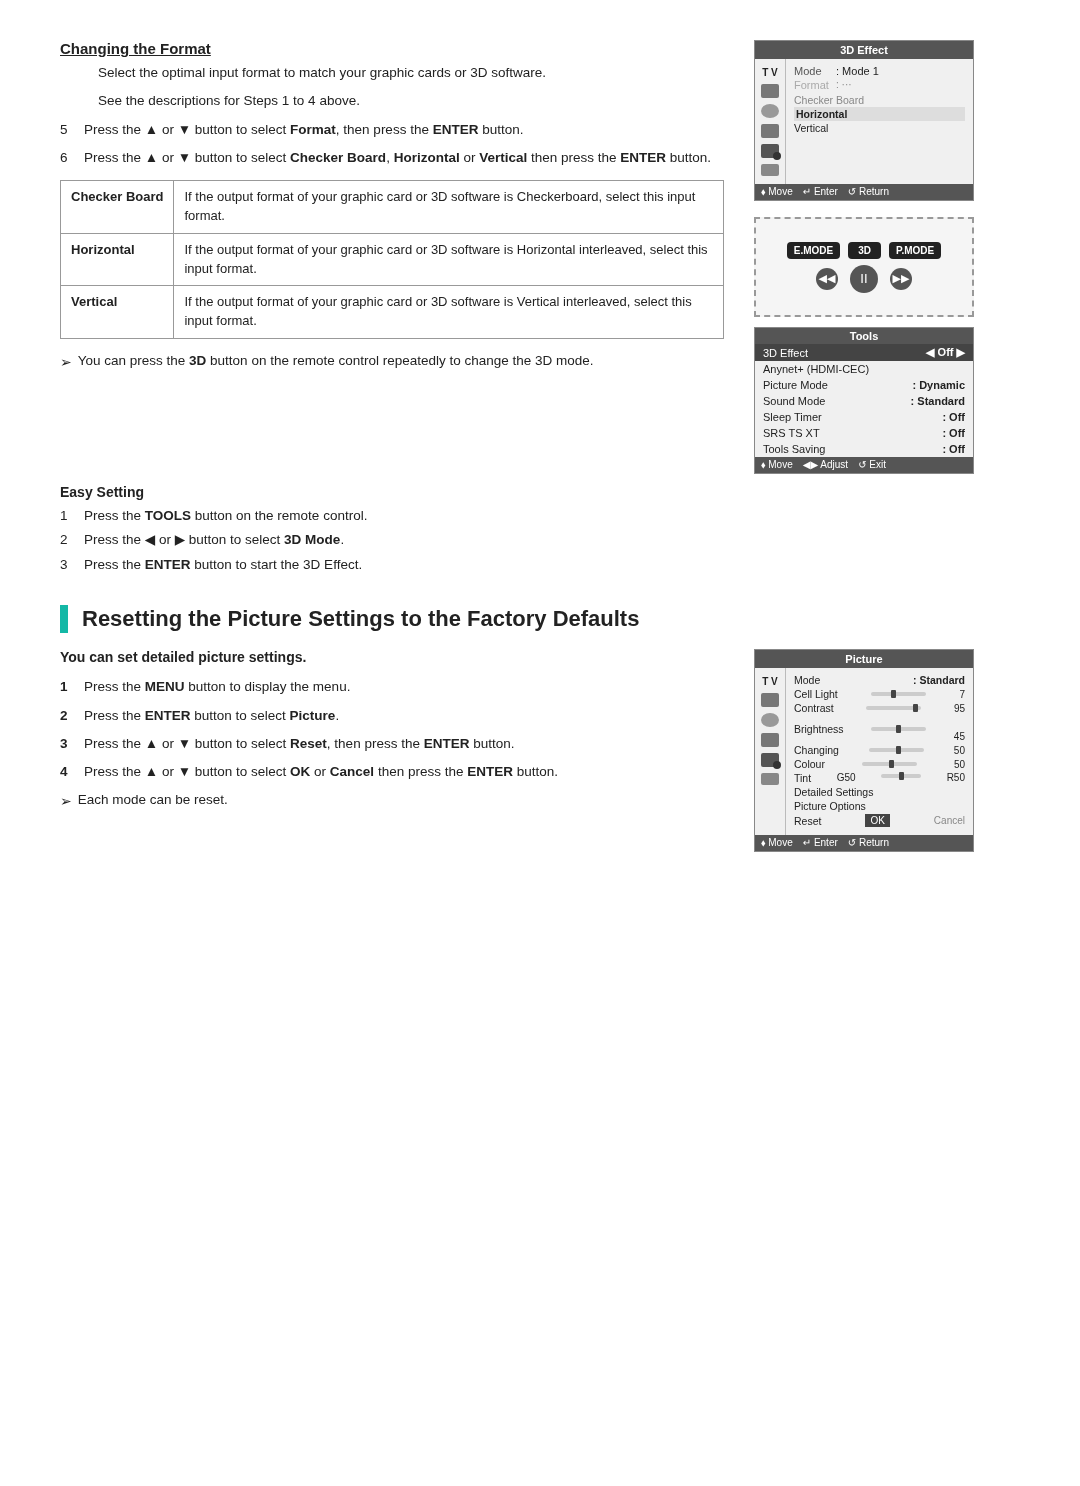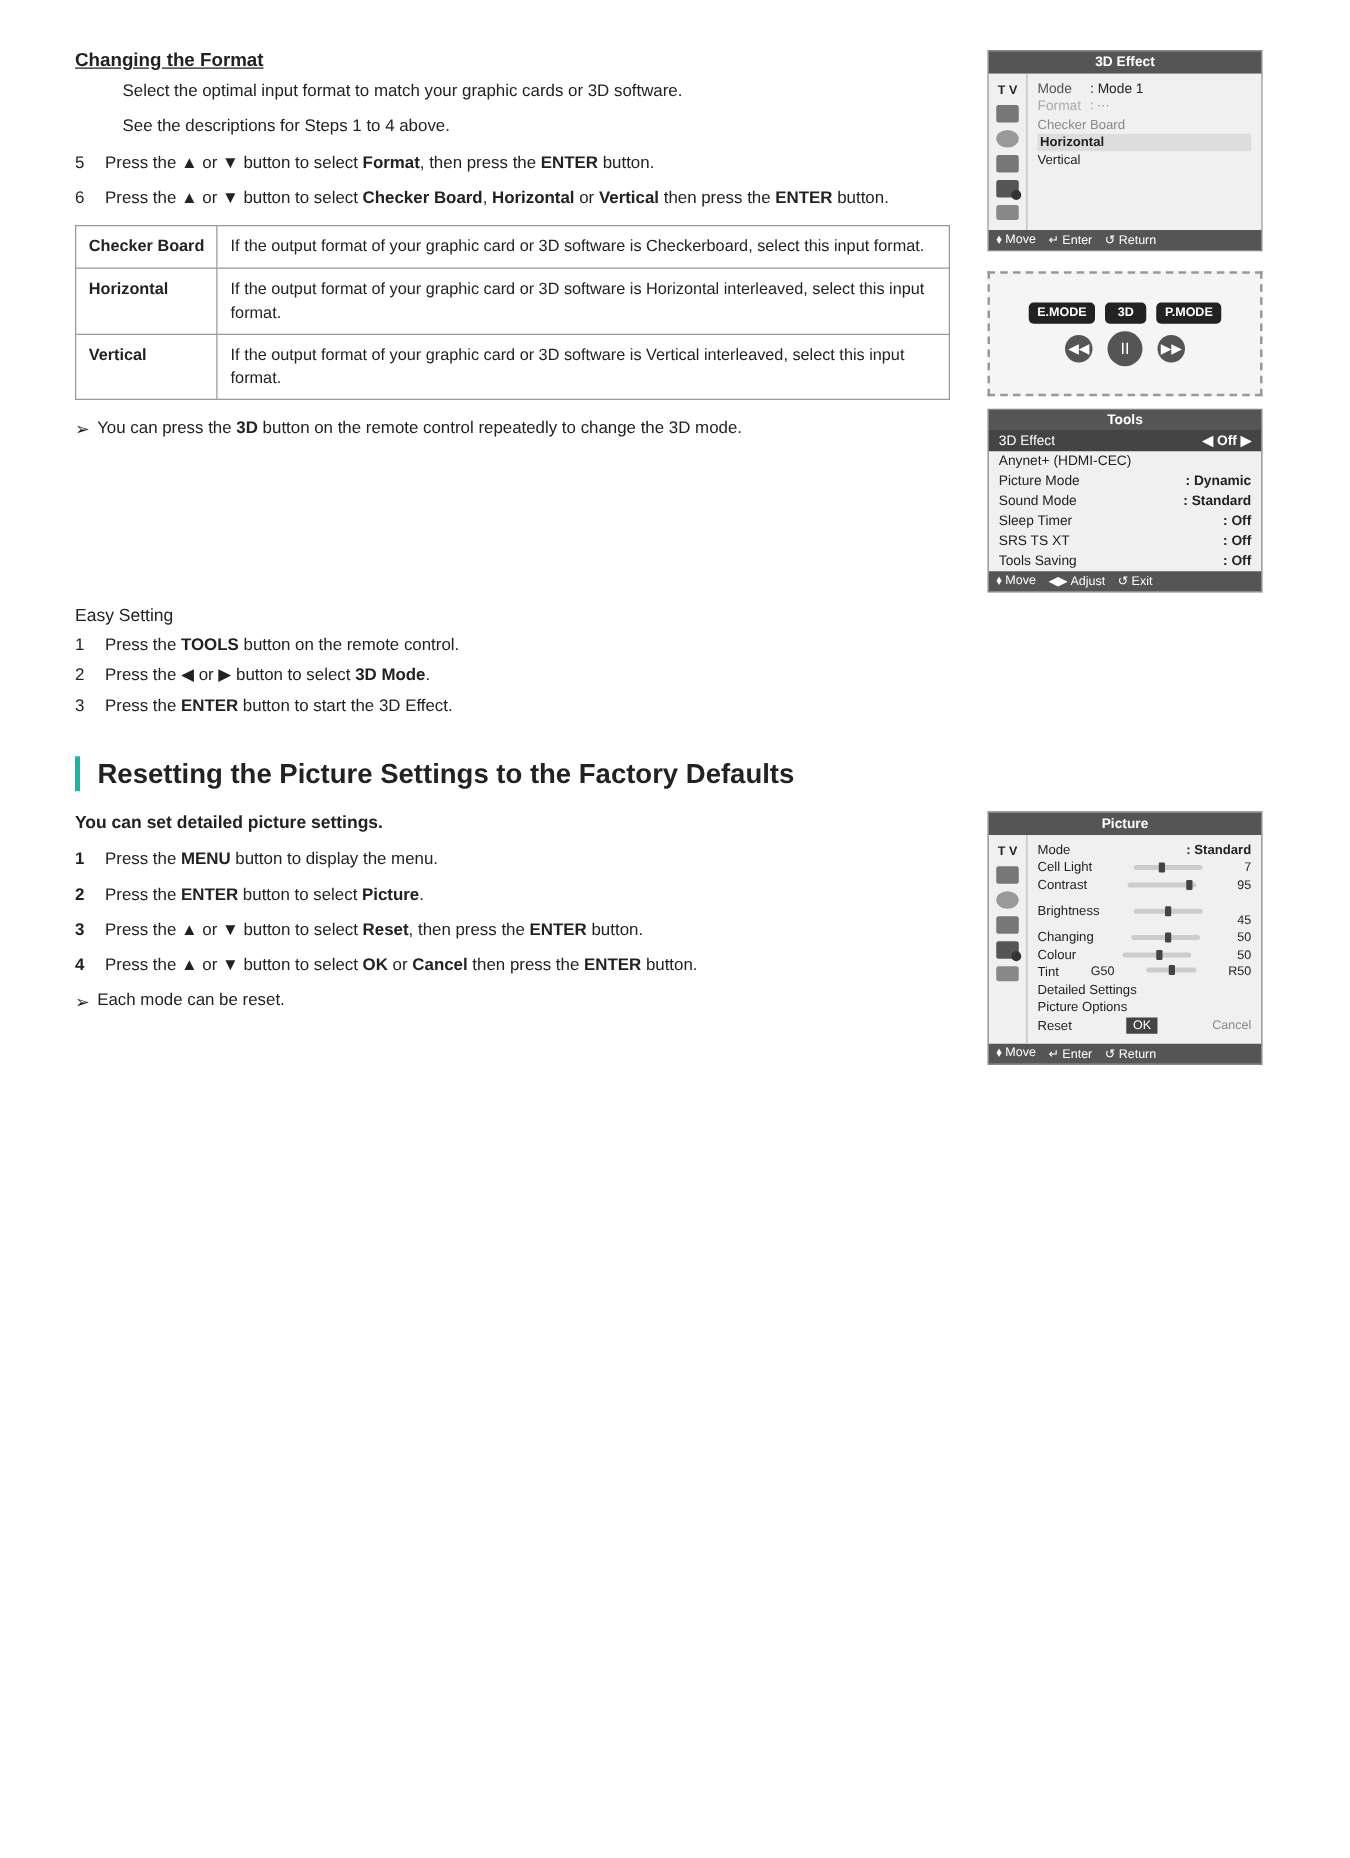--- a/index.html
+++ b/index.html
@@ -8,21 +8,21 @@
       font-family: Arial, sans-serif;
       font-size: 14px;
       color: #222;
       width: 1080px;
       min-height: 1486px;
     }
     .page {
       width: 1080px;
       min-height: 1486px;
       background: #fff;
-      padding: 40px 60px 40px 60px;
+      padding: 40px 96px 40px 60px;
       position: relative;
     }
 
     
     .section-top {
       display: flex;
       flex-direction: row;
       gap: 30px;
       margin-bottom: 10px;
     }
@@ -266,39 +266,39 @@
     .tip-arrow {
       font-size: 14px;
       margin-top: 1px;
     }
 
     
     .easy-section {
       margin-top: 10px;
     }
     .easy-heading {
-      font-weight: normal;
+      font-weight: bold;
       font-size: 14px;
       margin-bottom: 6px;
     }
     .easy-list {
       list-style: none;
       padding: 0;
     }
     .easy-list li {
       display: flex;
       gap: 10px;
       font-size: 13.5px;
       line-height: 1.5;
       margin-bottom: 4px;
     }
 
     
     .big-section {
-      border-left: 4px solid #14b8a6;
+      border-left: 8px solid #14b8a6;
       padding-left: 14px;
       margin: 30px 0 16px 0;
     }
     .big-section-title {
       font-size: 22px;
       font-weight: bold;
       color: #222;
       line-height: 1.3;
     }
 

